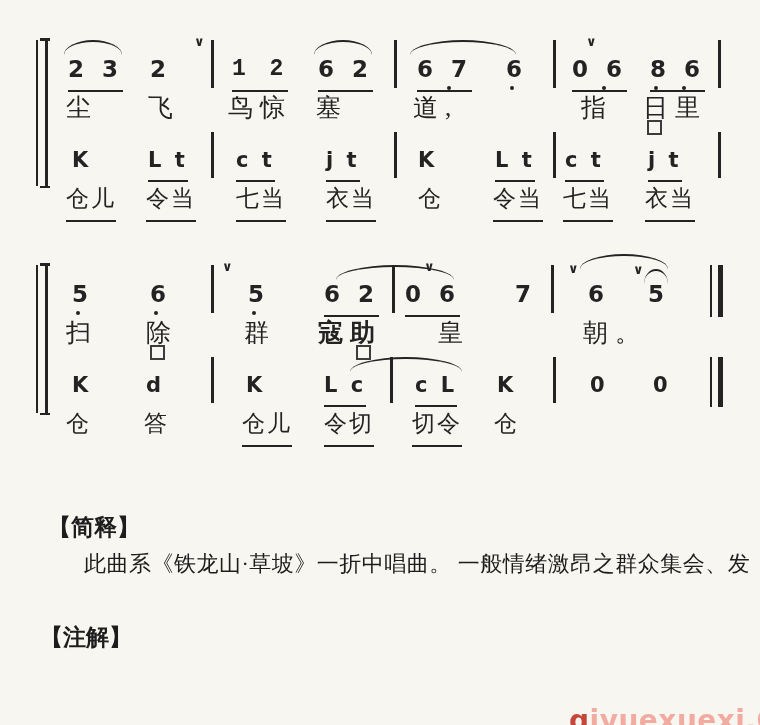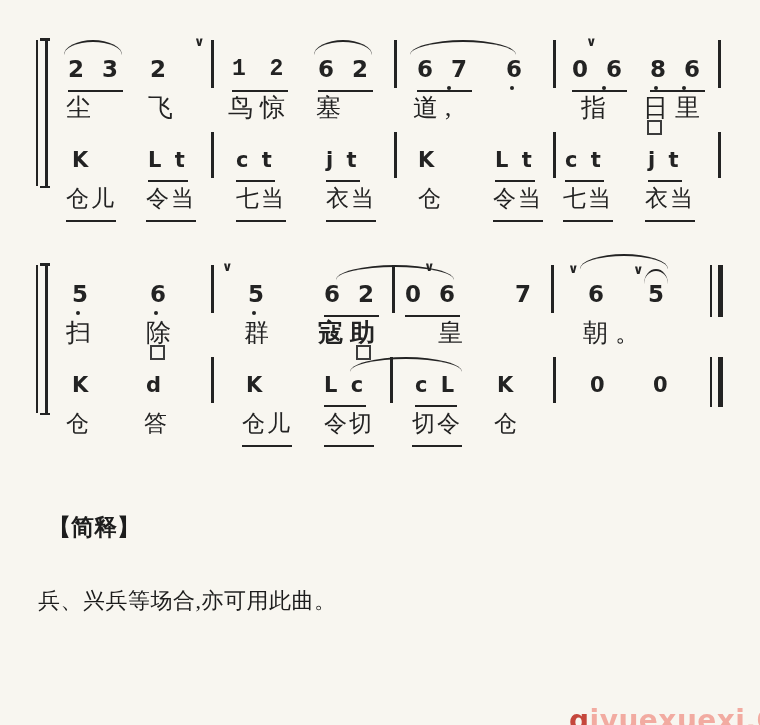--- a/index.html
+++ b/index.html
@@ -156,22 +156,23 @@
       <div class="psyll" style="left: 66px; top: 411px; position: absolute;">仓</div>
       <div class="psyll" style="left: 144px; top: 411px; position: absolute;">答</div>
       <div class="psyll u" style="left: 242px; top: 411px; position: absolute;">仓儿</div>
       <div class="psyll u" style="left: 324px; top: 411px; position: absolute;">令切</div>
       <div class="psyll u" style="left: 412px; top: 411px; position: absolute;">切令</div>
       <div class="psyll" style="left: 494px; top: 411px; position: absolute;">仓</div>
     </div>
 
   <div class="heading" style="left:40px;top:514px;margin-left:8px;">【简释】</div>
 
+  <div class="para" style="left:84px;top:550px;">此曲系《铁龙山·草坡》一折中唱曲。 一般情绪激昂之群众集会、发</div>
 
-  <div class="para" style="left:38px;top:587px;">兵、兴兵等场合,亦可用此曲。</div>
 
+  <div class="heading" style="left:40px;top:624px;">【注解】</div>
 
 
   <div class="watermark">
     <span class="wm-q">q</span><span class="wm-rest">iyuexuexi.COM</span>
   </div>
 
 </div>
 
 </body></html>

